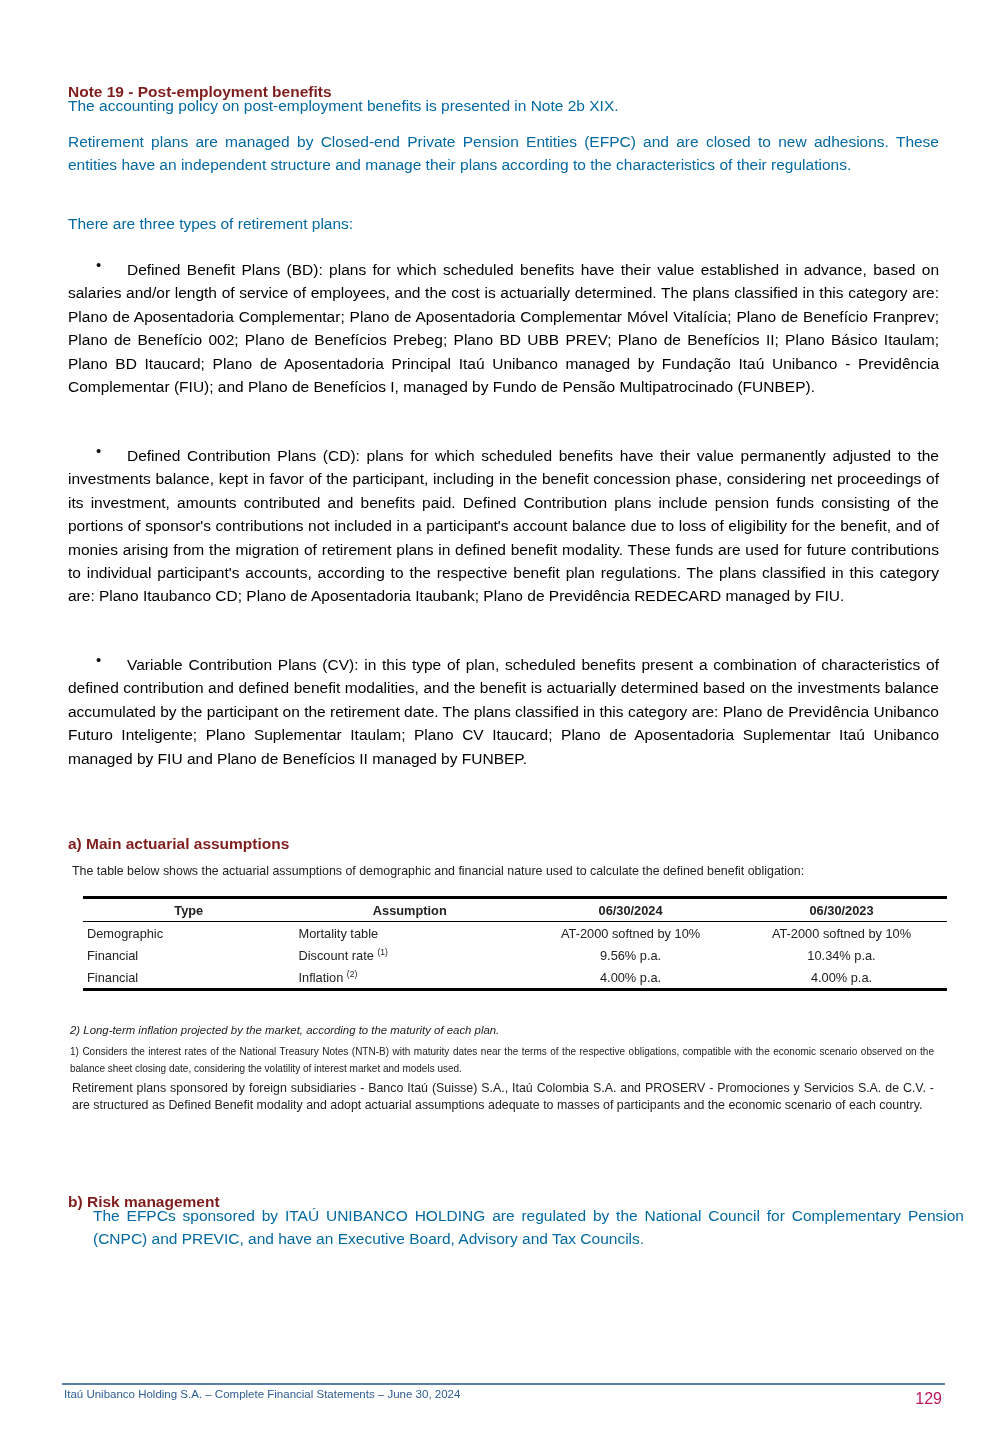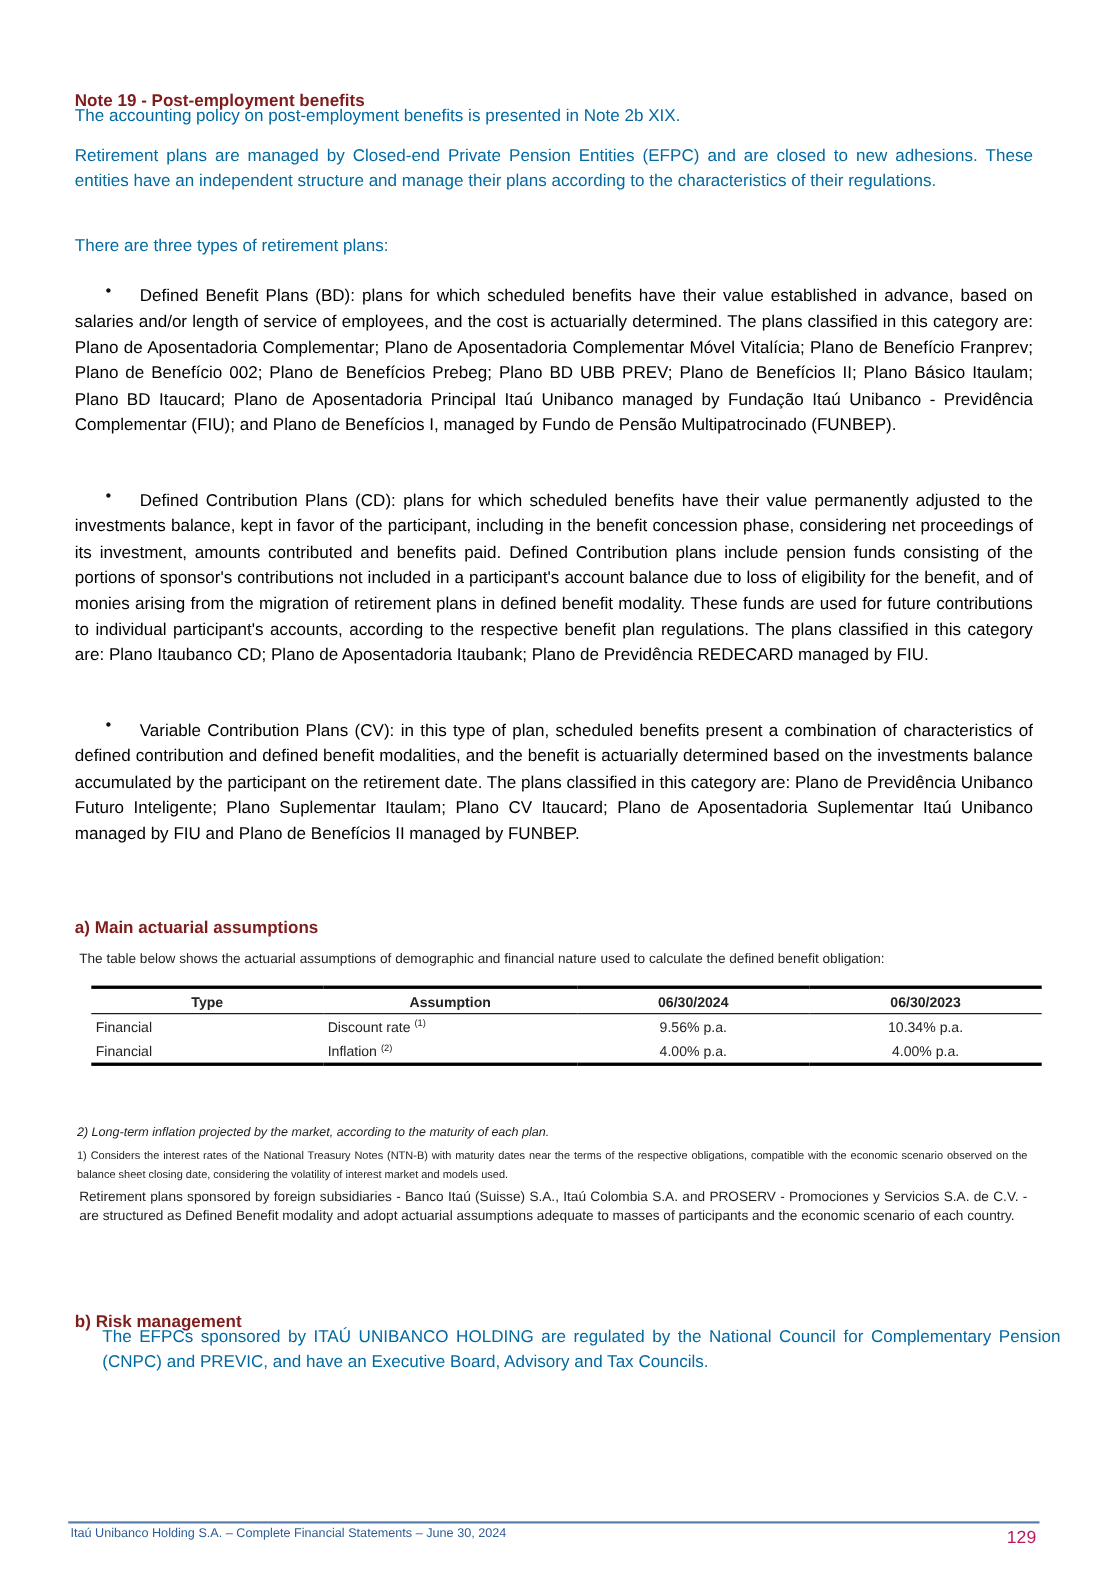--- a/index.html
+++ b/index.html
@@ -146,20 +146,26 @@
     <thead>
       <tr>
         <th class="c-type">Type</th>
         <th class="c-assump">Assumption</th>
         <th class="c-v1">06/30/2024</th>
         <th class="c-v2">06/30/2023</th>
       </tr>
     </thead>
     <tbody>
       <tr>
+        <td class="c-type">Demographic</td>
+        <td class="c-assump"><span>Mortality table</span><sup></sup></td>
+        <td class="c-v1">AT-2000 softned by 10%</td>
+        <td class="c-v2">AT-2000 softned by 10%</td>
+      </tr>
+      <tr>
         <td class="c-type">Financial</td>
         <td class="c-assump"><span>Discount rate</span> <sup>(1)</sup></td>
         <td class="c-v1">9.56% p.a.</td>
         <td class="c-v2">10.34% p.a.</td>
       </tr>
       <tr>
         <td class="c-type">Financial</td>
         <td class="c-assump"><span>Inflation</span> <sup>(2)</sup></td>
         <td class="c-v1">4.00% p.a.</td>
         <td class="c-v2">4.00% p.a.</td>

